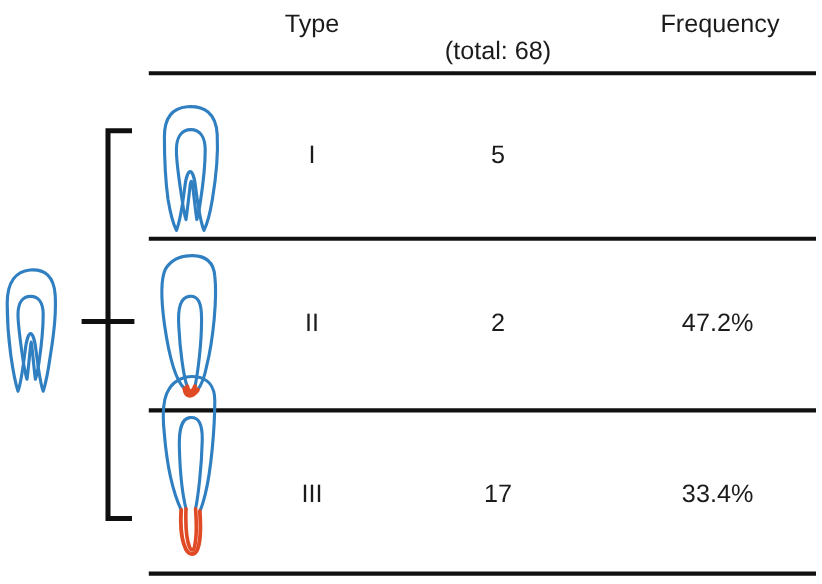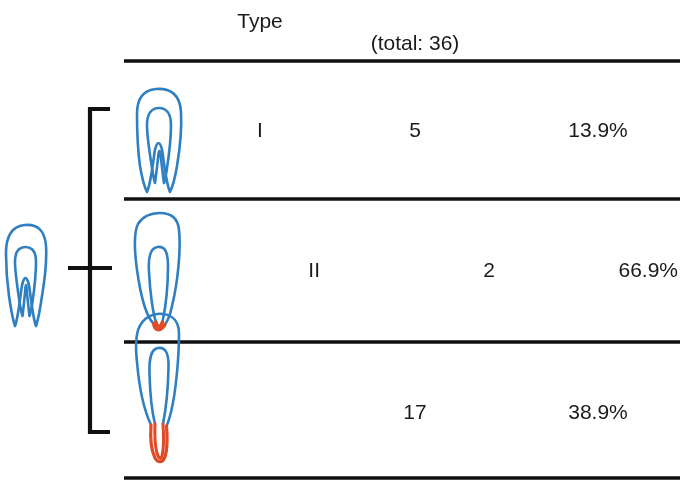--- a/index.html
+++ b/index.html
@@ -38,21 +38,21 @@
     text-align: center;
     font-size: 21px;
     line-height: 24px;
     color: #1b1b1b;
   }
   .col-type  { left: 200px; width: 120px; }
   .col-cases { left: 335px; width: 160px; }
   .col-freq  { left: 518px; width: 160px; }
 
   .r1 { top: 118px; }
-  .r2 { top: 258px; text-align: right; }
+  .r2 { top: 258px; }
   .r3 { top: 400px; }
 
   svg.layer {
     position: absolute;
     left: 0; top: 0;
     width: 685px;
     height: 487px;
     overflow: visible;
   }
 </style>
@@ -165,27 +165,28 @@
 
       <path d="M 155 424 C 154.5 438, 155.5 450, 158 456
                C 159.5 459, 161 459, 162 456
                C 163.5 450, 164 438, 163 424" stroke="#e04a24" stroke-width="3" fill="none"></path>
     </g>
 
   </svg>
 
   <div class="hdr" id="hdr-type">Type</div>
   <div class="hdr" id="hdr-cases">
-    <div>(total: 36)</div>
+    <div>(total: 68)</div>
   </div>
+  <div class="hdr" id="hdr-freq">Frequency</div>
 
   <div class="cell col-type  r1">I</div>
   <div class="cell col-cases r1">5</div>
-  <div class="cell col-freq  r1">13.9%</div>
 
   <div class="cell col-type  r2">II</div>
   <div class="cell col-cases r2">2</div>
-  <div class="cell col-freq  r2">66.9%</div>
+  <div class="cell col-freq  r2">47.2%</div>
 
+  <div class="cell col-type  r3">III</div>
   <div class="cell col-cases r3">17</div>
-  <div class="cell col-freq  r3">38.9%</div>
+  <div class="cell col-freq  r3">33.4%</div>
 
 </div>
 
 </body></html>

